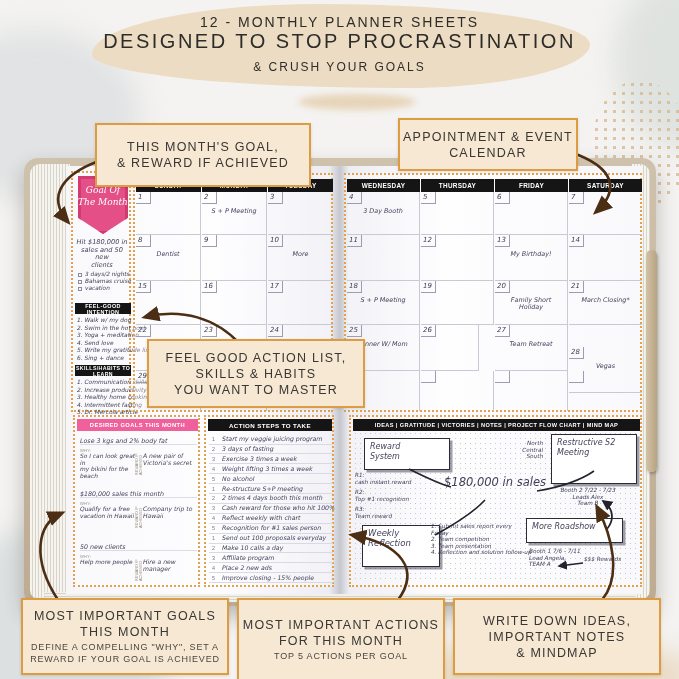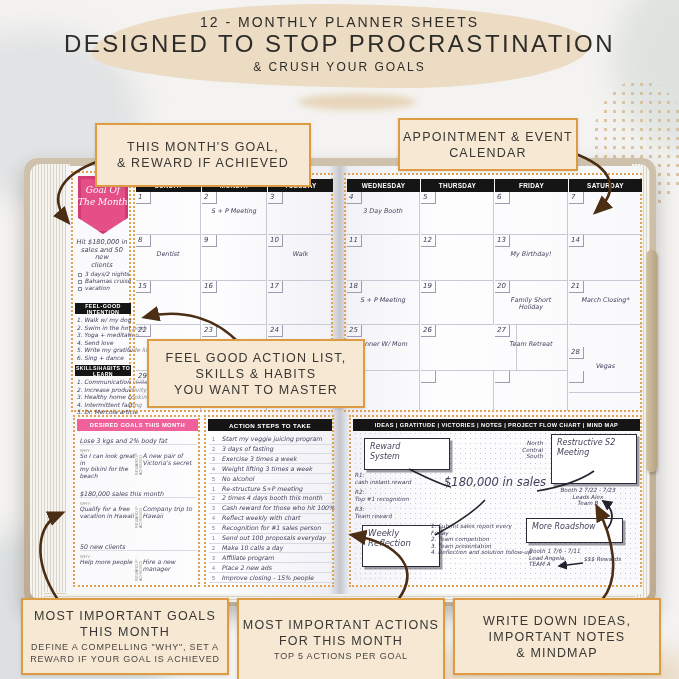--- a/index.html
+++ b/index.html
@@ -13,21 +13,21 @@
   .brush-top { position:absolute; left:92px; top:4px; width:498px; height:84px; background:#ecdcc3;
     border-radius:46% 54% 38% 62% / 60% 48% 52% 40%; }
   .brush-smudge { position:absolute; left:298px; top:94px; width:118px; height:16px; background:#e7d5ba;
     border-radius:50%; filter:blur(3px); }
   .hex-circle { position:absolute; left:592px; top:80px; width:96px; height:132px; border-radius:50%;
     background-image:radial-gradient(#d3b78c 1.6px, transparent 1.8px); background-size:9px 9px; opacity:.75; }
 
   
   .hdr { position:absolute; width:679px; text-align:center; color:#2e2c29; letter-spacing:2px; }
   #hdr1 { top:14px; font-size:14px; }
-  #hdr2 { top:30px; font-size:24px; letter-spacing:2.5px; }
+  #hdr2 { top:30px; font-size:20px; letter-spacing:2.5px; }
   #hdr3 { top:60px; font-size:12px; }
 
   
   .book { position:absolute; left:24px; top:158px; width:632px; height:448px; border-radius:14px;
     background:linear-gradient(180deg,#cfc2ac,#bdab92); box-shadow:0 10px 20px rgba(60,50,40,.30); }
   .stack-l { position:absolute; left:30px; top:164px; width:40px; height:436px; border-radius:10px 0 0 10px;
     background:repeating-linear-gradient(90deg,#f6f4ef 0 2px,#d9d4c9 2px 3px); }
   .stack-r { position:absolute; left:632px; top:164px; width:18px; height:436px; border-radius:0 10px 10px 0;
     background:repeating-linear-gradient(90deg,#f6f4ef 0 2px,#d9d4c9 2px 3px); }
   .stack-b { position:absolute; left:44px; top:592px; width:592px; height:10px; border-radius:0 0 8px 8px;
@@ -183,21 +183,21 @@
       </div>
       <div class="cal-cell" style="left:1px;top:60px;width:65px;height:46px;">
         <div class="date-box hand">8</div>
         <div class="cal-note hand pre">Dentist</div>
       </div>
       <div class="cal-cell" style="left:67px;top:60px;width:65px;height:46px;">
         <div class="date-box hand">9</div>
       </div>
       <div class="cal-cell" style="left:133px;top:60px;width:65px;height:46px;border-right:none;">
         <div class="date-box hand">10</div>
-        <div class="cal-note hand pre">Walk</div>
+        <div class="cal-note hand pre">More</div>
       </div>
       <div class="cal-cell" style="left:1px;top:106px;width:65px;height:44px;">
         <div class="date-box hand">15</div>
       </div>
       <div class="cal-cell" style="left:67px;top:106px;width:65px;height:44px;">
         <div class="date-box hand">16</div>
       </div>
       <div class="cal-cell" style="left:133px;top:106px;width:65px;height:44px;border-right:none;">
         <div class="date-box hand">17</div>
       </div>
@@ -264,21 +264,21 @@
 Holiday</div>
       </div>
       <div class="cal-cell" style="left:223px;top:106px;width:73px;height:44px;border-right:none;">
         <div class="date-box hand">21</div>
         <div class="cal-note hand pre">March Closing*</div>
       </div>
       <div class="cal-cell" style="left:1px;top:150px;width:73px;height:46px;">
         <div class="date-box hand">25</div>
         <div class="cal-note hand pre">Dinner W/ Mom</div>
       </div>
-      <div class="cal-cell" style="left:75px;top:150px;width:96px;height:46px;">
+      <div class="cal-cell" style="left:75px;top:150px;width:58px;height:46px;">
         <div class="date-box hand">26</div>
       </div>
       <div class="cal-cell" style="left:149px;top:150px;width:73px;height:46px;">
         <div class="date-box hand">27</div>
         <div class="cal-note hand pre">Team Retreat</div>
       </div>
       <div class="cal-cell" style="left:223px;top:150px;width:73px;height:46px;border-right:none;margin-top:22px;">
         <div class="date-box hand">28</div>
         <div class="cal-note hand pre">Vegas</div>
       </div>

